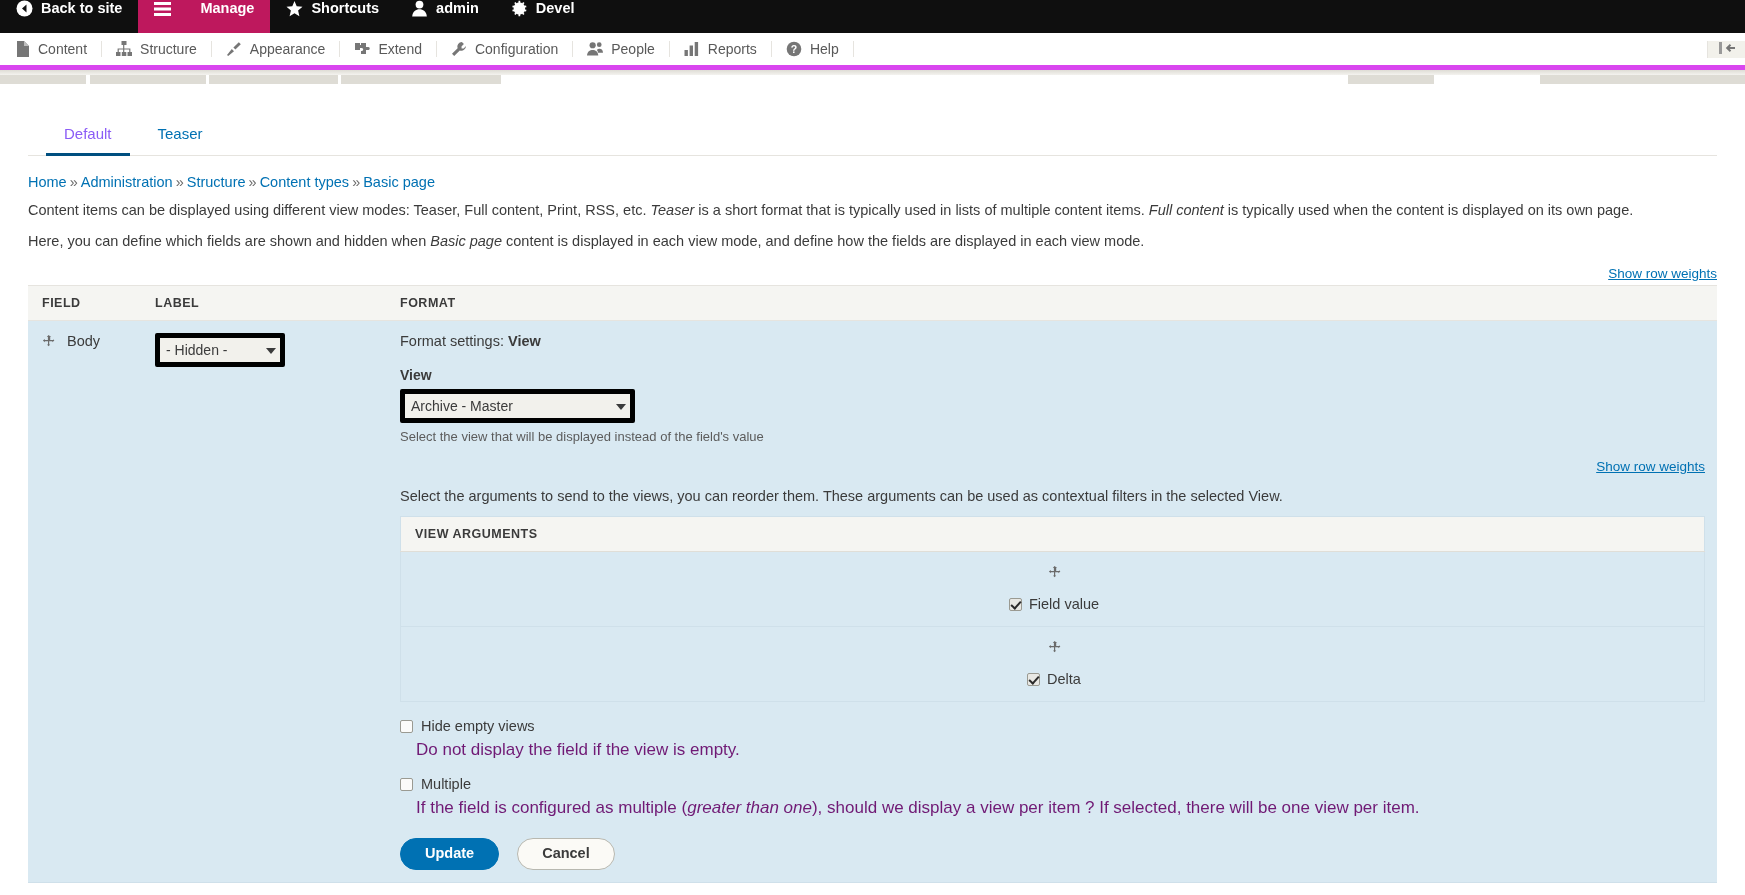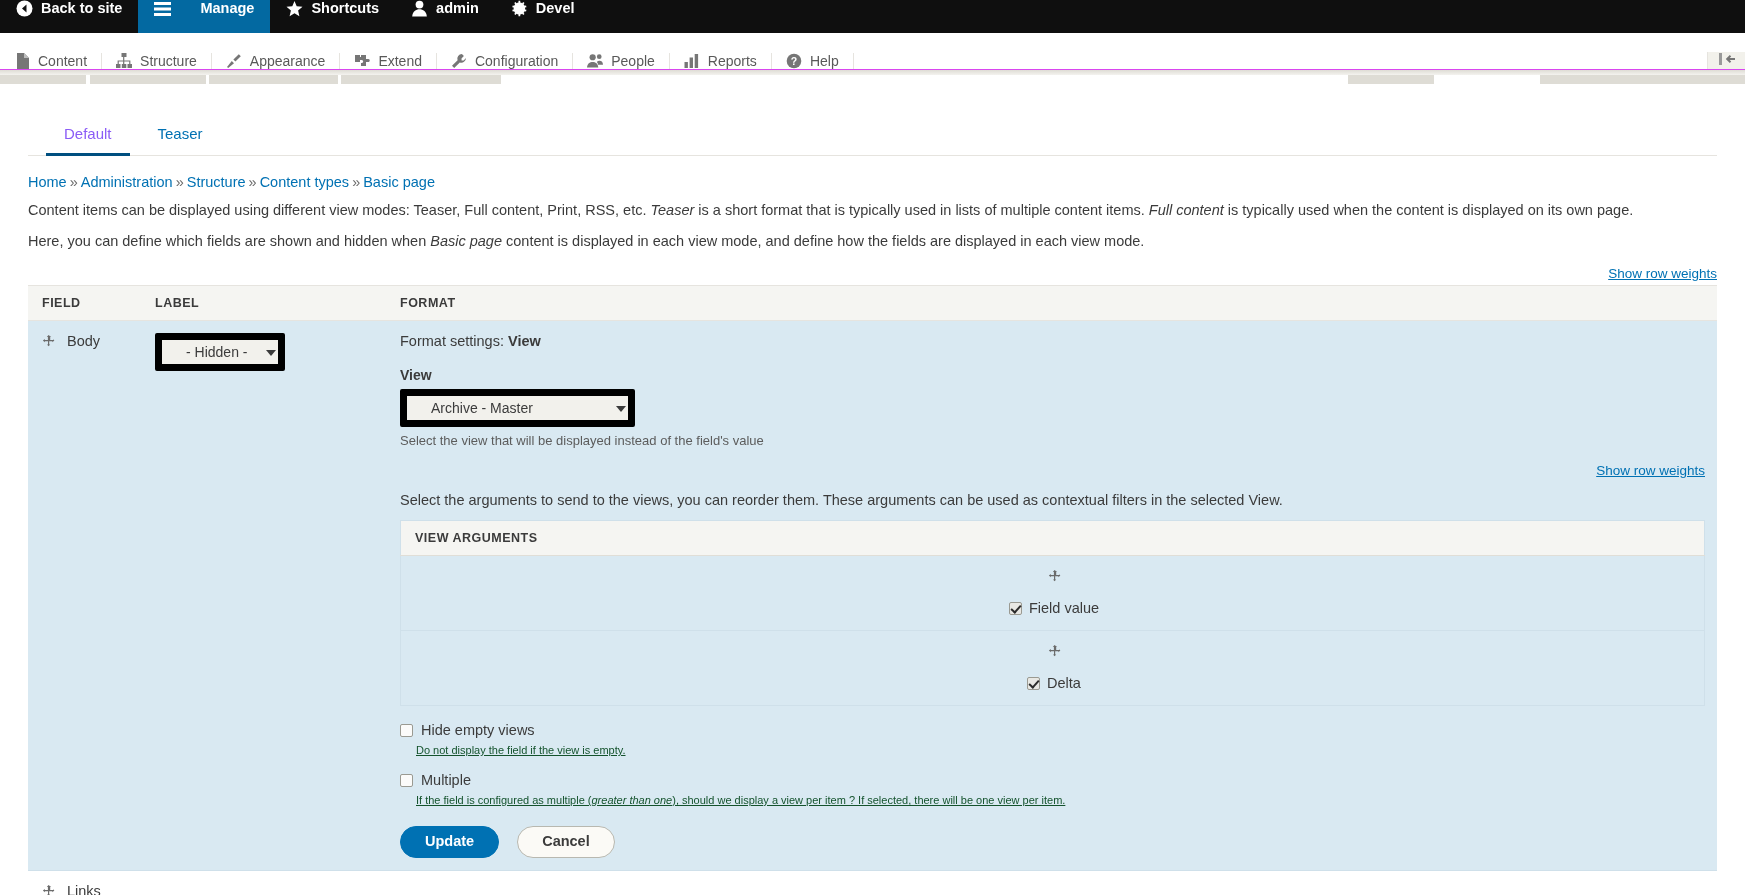--- a/index.html
+++ b/index.html
@@ -15,29 +15,29 @@
 
   
   .toolbar-bar{
     height:33px; background:#0f0f0f; display:flex; align-items:stretch;
     color:#fff; font-size:14.5px; font-weight:bold;
   }
   .tb-item{
     display:flex; align-items:flex-start; gap:8px;
     padding:0 16px; cursor:pointer; white-space:nowrap;
   }
-  .tb-item.active{ background:#0369a1;gap:29px; }
+  .tb-item.active{ background:#be185d;gap:29px; }
   .tb-ico{ display:inline-flex; align-items:center; justify-content:center;
            width:17px; height:17px; }
   .tb-ico svg{ display:block; }
 
   
   .menu-bar{
-    height:37px; background:#fff; border-bottom:1px solid #d946ef;
-    display:flex; align-items:flex-end; position:relative;
+    height:37px; background:#fff; border-bottom:5px solid #d946ef;
+    display:flex; align-items:center; position:relative;
   }
   .menu-item{
     display:flex; align-items:center; gap:8px;
     padding:0 14px; font-size:14px; color:#595959;
     border-right:1px solid #e6e4df; cursor:pointer; white-space:nowrap;
   }
   .menu-item:first-child{ border-left:none; }
   .menu-ico{ width:16px; height:16px; display:inline-flex;
              align-items:center; justify-content:center; }
   .menu-spacer{ flex:1; border-right:1px solid #e6e4df; }
@@ -97,23 +97,23 @@
   tr.plain-row > td{ background:#fff; border-bottom:1px solid #e6e4df; }
 
   .fieldname{ display:flex; align-items:center; gap:12px;
               font-size:14.5px; color:#3b3b3b; padding-left:2px; }
   .drag{ cursor:move; width:13px; height:13px; display:inline-block; }
 
   
   select.styled{
     -webkit-appearance:none; appearance:none;
     background:#f2f1ec;
-    border:7px solid #000000;
+    border:5px solid #000000;
     border-radius:2px;
-    padding:4px 26px 4px 24px;
+    padding:4px 26px 4px 6px;
     font-size:14px; font-family:"Liberation Sans", sans-serif;
     color:#3b3b3b; cursor:pointer;
   }
   .sel-wrap{ position:relative; display:inline-block; }
   .sel-arrow{
     position:absolute; right:9px; top:50%; margin-top:-2px;
     width:0; height:0; border-left:5px solid transparent;
     border-right:5px solid transparent; border-top:6px solid #3b3b3b;
     pointer-events:none;
   }
@@ -151,21 +151,21 @@
   }
   input[type=checkbox]:checked{ background:#e8e8e4; }
   input[type=checkbox]:checked::after{
     content:""; position:absolute; left:3px; top:0px;
     width:4px; height:8px; border:solid #2b2b2b;
     border-width:0 2px 2px 0; transform:rotate(42deg);
   }
 
   .cbrow{ display:flex; align-items:center; gap:8px; margin-top:16px; }
   .cbrow label{ font-size:14.5px; cursor:pointer; }
-  .cbhelp{ font-size:11px; color:#14532d; margin:6px 0 0 16px;text-decoration:underline; }
+  .cbhelp{ font-size:17px; color:#701a75; margin:6px 0 0 16px; }
   .cbhelp em{ font-style:italic; }
 
   .btnrow{ margin-top:20px; display:flex; gap:18px; align-items:center; }
   .btn{
     font-family:"Liberation Sans", sans-serif; font-size:14.5px;
     font-weight:bold; border-radius:16px; padding:7px 24px;
     cursor:pointer; line-height:1.1;
   }
   .btn-primary{ background:#0071b3; color:#fff; border:1px solid #0071b3; }
   .btn-secondary{ background:#fbfaf6; color:#3b3b3b; border:1px solid #b8b8b0; }

